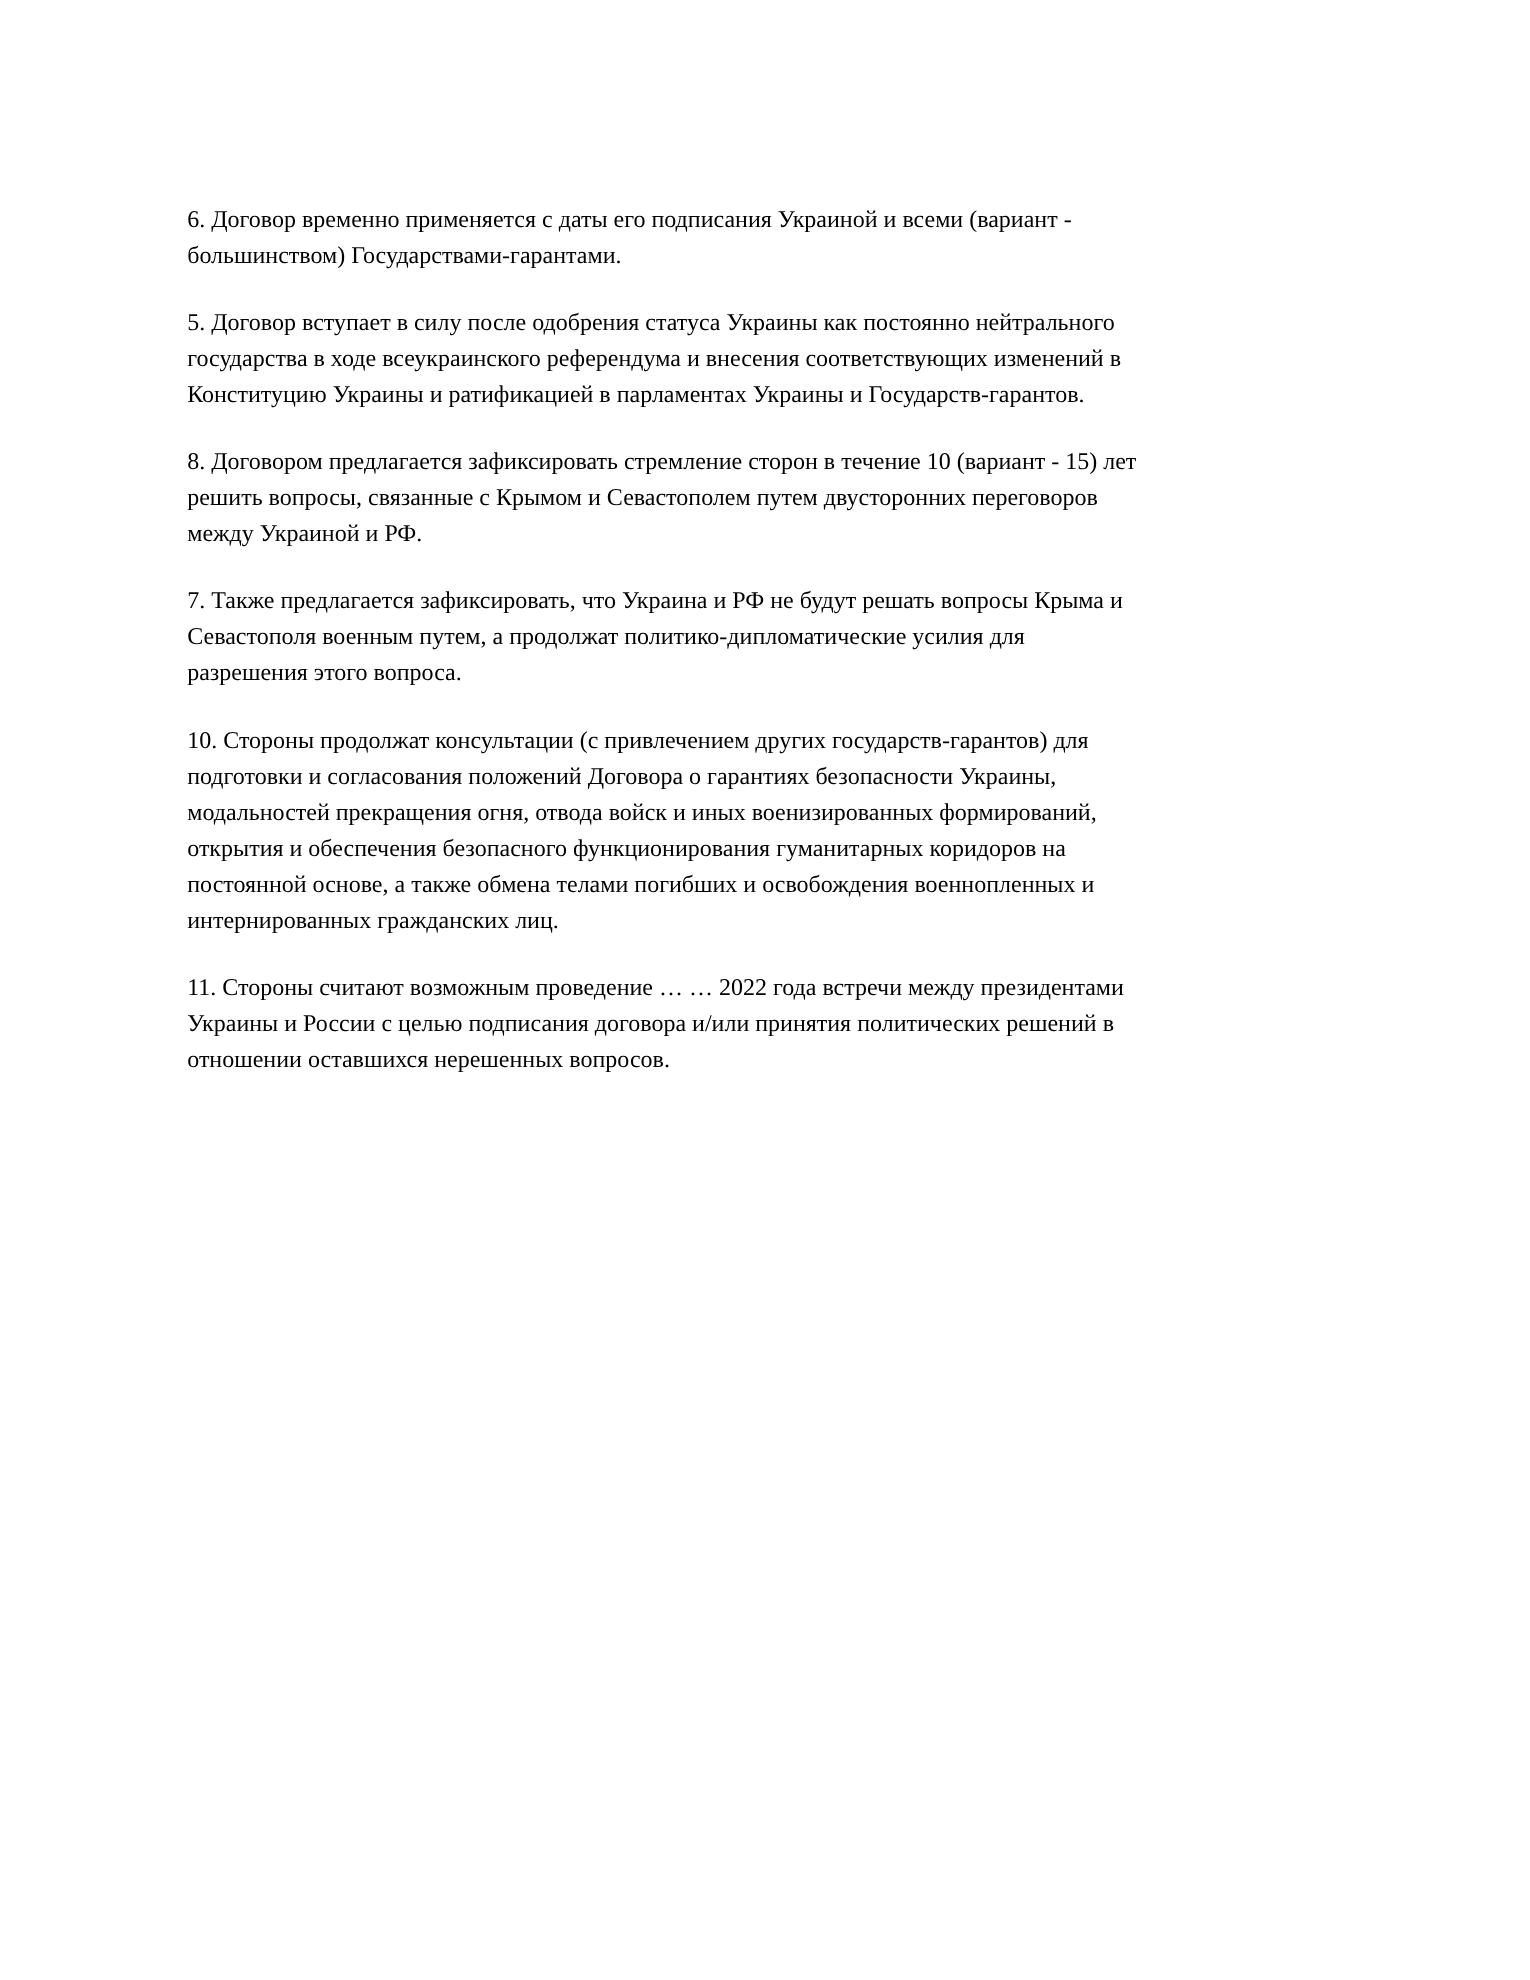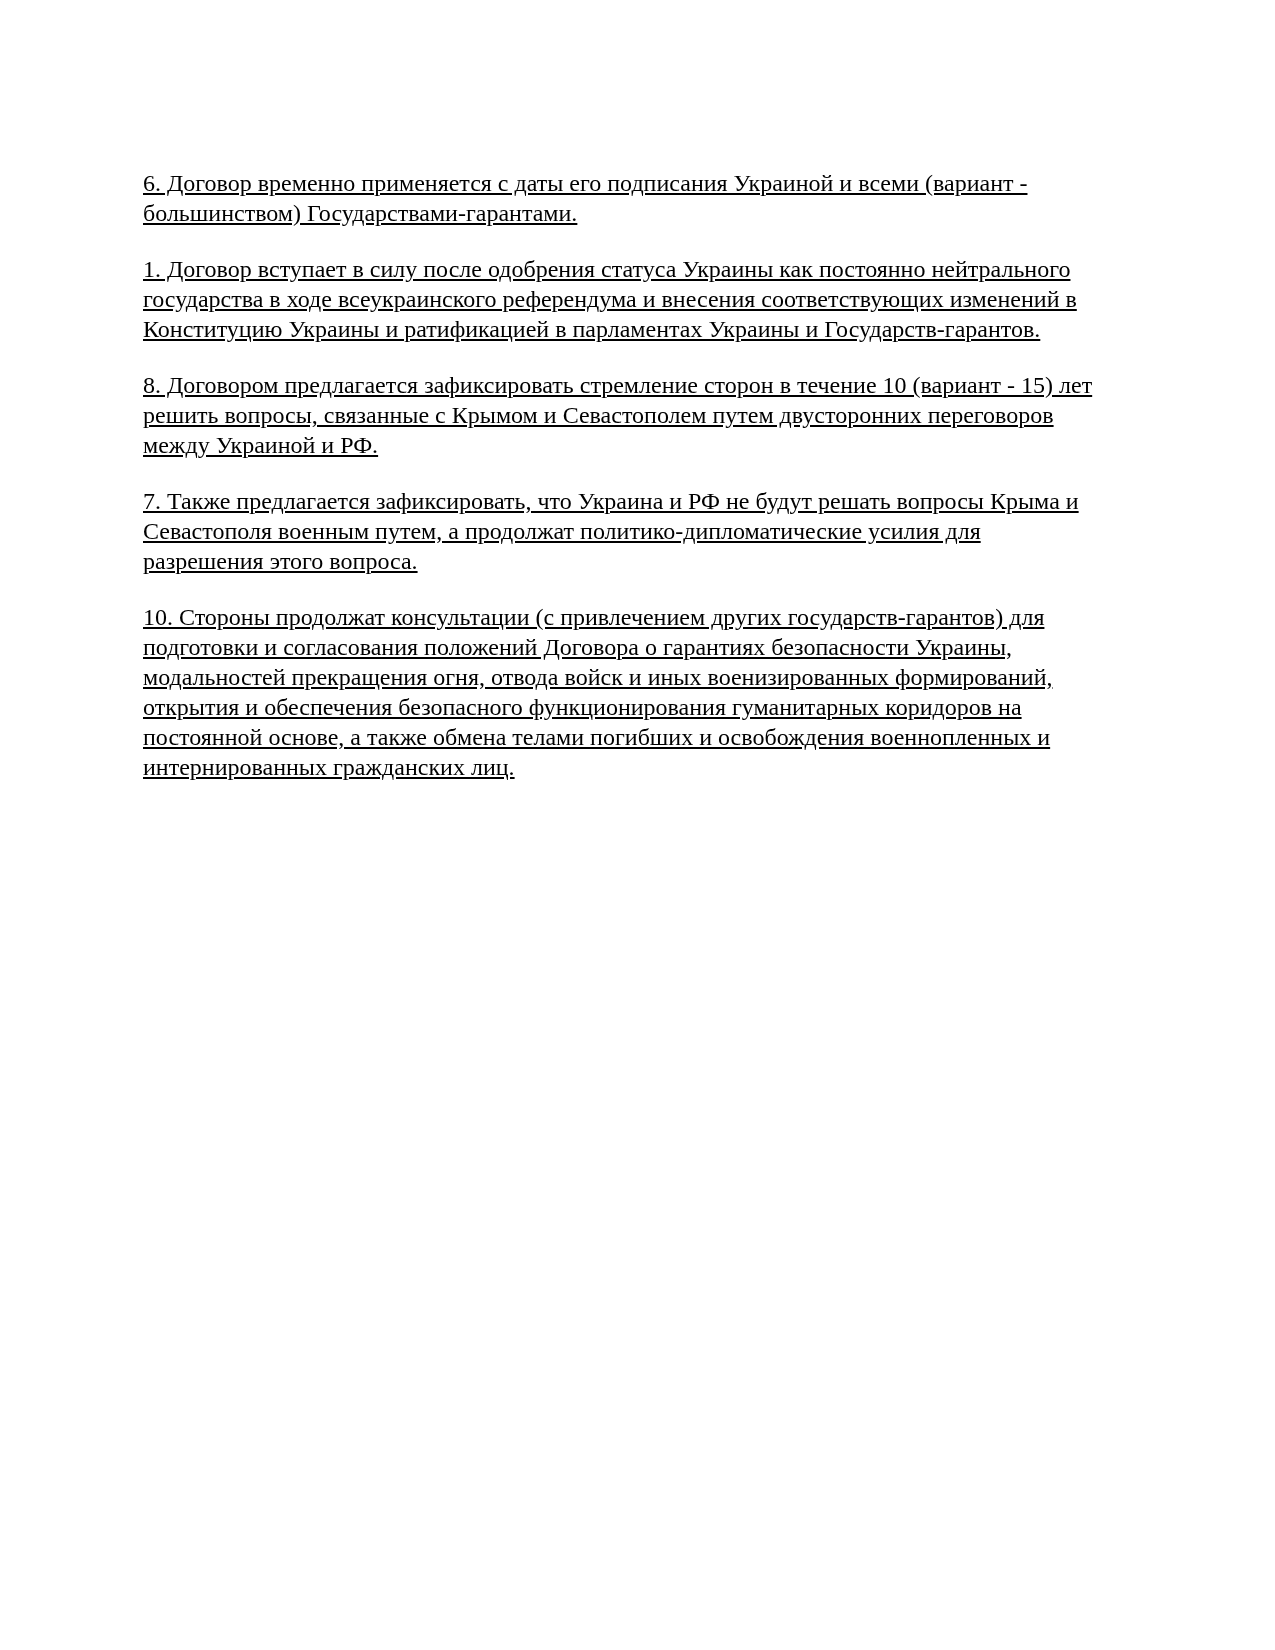--- a/index.html
+++ b/index.html
@@ -10,49 +10,51 @@
   .page {
     position: relative;
     width: 1275px;
     height: 1650px;
     background: #ffffff;
     overflow: hidden;
   }
   .content {
     position: absolute;
     top: 168px;
-    left: 143px;
+    left: 156px;
     width: 952px;
     font-family: "Liberation Serif", "DejaVu Serif", serif;
-    font-size: 24px;
+    font-size: 20px;
     line-height: 30px;
     color: #000000;
-    text-decoration: underline;
   }
   .content p {
     margin: 0 0 26px 0;
     white-space: pre-line;
   }
 </style>
 </head>
 <body>
 
 <div class="page">
   <div class="content">
     <p>6. Договор временно применяется с даты его подписания Украиной и всеми (вариант -
 большинством) Государствами-гарантами.</p>
-    <p>1. Договор вступает в силу после одобрения статуса Украины как постоянно нейтрального
+    <p>5. Договор вступает в силу после одобрения статуса Украины как постоянно нейтрального
 государства в ходе всеукраинского референдума и внесения соответствующих изменений в
 Конституцию Украины и ратификацией в парламентах Украины и Государств-гарантов.</p>
     <p>8. Договором предлагается зафиксировать стремление сторон в течение 10 (вариант - 15) лет
 решить вопросы, связанные с Крымом и Севастополем путем двусторонних переговоров
 между Украиной и РФ.</p>
     <p>7. Также предлагается зафиксировать, что Украина и РФ не будут решать вопросы Крыма и
 Севастополя военным путем, а продолжат политико-дипломатические усилия для
 разрешения этого вопроса.</p>
     <p>10. Стороны продолжат консультации (с привлечением других государств-гарантов) для
 подготовки и согласования положений Договора о гарантиях безопасности Украины,
 модальностей прекращения огня, отвода войск и иных военизированных формирований,
 открытия и обеспечения безопасного функционирования гуманитарных коридоров на
 постоянной основе, а также обмена телами погибших и освобождения военнопленных и
 интернированных гражданских лиц.</p>
+    <p>11. Стороны считают возможным проведение … … 2022 года встречи между президентами
+Украины и России с целью подписания договора и/или принятия политических решений в
+отношении оставшихся нерешенных вопросов.</p>
   </div>
 </div>
 
 </body></html>

